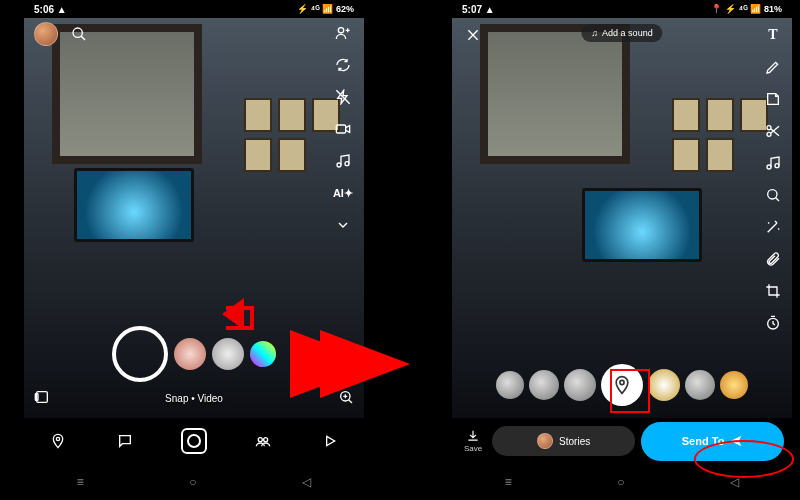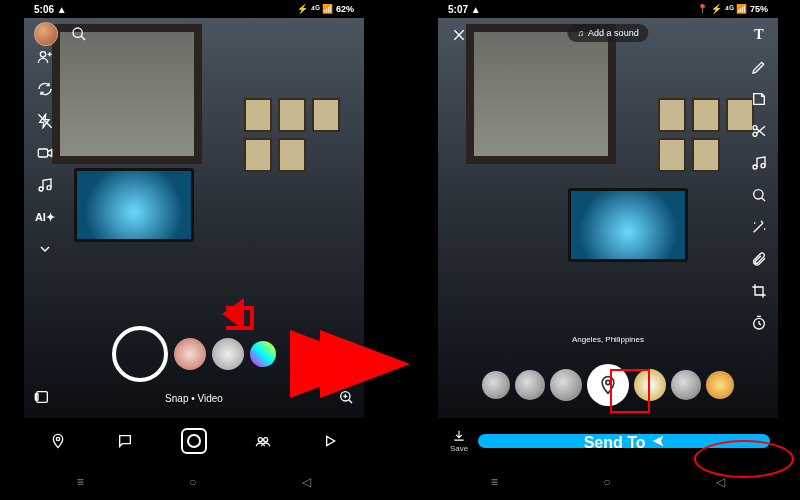--- a/index.html
+++ b/index.html
@@ -1,48 +1,48 @@
 <!DOCTYPE html>
 <html><head>
 <meta charset="utf-8">
 <style>
   * { margin: 0; padding: 0; box-sizing: border-box; }
   body { background: #000; font-family: -apple-system, sans-serif; width: 800px; height: 500px; position: relative; overflow: hidden; }
   .phone { position: absolute; top: 0; width: 340px; height: 500px; background: #000; }
   .phone-left { left: 24px; }
-  .phone-right { right: 22px; }
+  .phone-right { right: 8px; }
   .status-bar { height: 18px; display: flex; justify-content: space-between; align-items: center; padding: 0 10px; color: #fff; font-size: 10px; font-weight: 600; }
   .status-icons { display: flex; gap: 3px; align-items: center; font-size: 9px; }
   .viewport { position: relative; height: 400px; background: linear-gradient(180deg, #4a5560 0%, #2a3038 48%, #0b0d12 100%); overflow: hidden; }
   .window { position: absolute; top: 6px; left: 28px; width: 150px; height: 140px; background: linear-gradient(#6a6e66, #8a8e82); border: 8px solid #2a2320; }
   .tv { position: absolute; top: 150px; left: 50px; width: 120px; height: 74px; background: radial-gradient(circle at 50% 60%, #6cd8ff 0%, #0a4e72 70%); border: 3px solid #111; border-radius: 3px; }
   .tv.right { left: 130px; top: 170px; }
   .frames { position: absolute; top: 80px; right: 10px; display: flex; gap: 6px; flex-wrap: wrap; width: 110px; }
   .frame { width: 28px; height: 34px; background: #c8b890; border: 2px solid #3a2e1a; }
-  .top-row { position: absolute; top: 4px; left: 0; right: 0; display: flex; justify-content: space-between; align-items: flex-start; padding: 0 10px; flex-direction: column; }
+  .top-row { position: absolute; top: 4px; left: 0; right: 0; display: flex; justify-content: space-between; align-items: flex-start; padding: 0 10px; }
   .avatar { width: 24px; height: 24px; border-radius: 50%; background: radial-gradient(circle at 35% 35%, #e8a878, #a05838); border: 1px solid rgba(255,255,255,.3); }
   .icon-btn { width: 22px; height: 22px; display: flex; align-items: center; justify-content: center; color: #fff; font-size: 14px; }
   .right-tools { display: flex; flex-direction: column; gap: 10px; align-items: center; }
   .sound-pill { position: absolute; top: 6px; left: 50%; transform: translateX(-50%); background: rgba(30,30,30,.75); color: #fff; font-size: 9px; padding: 4px 10px; border-radius: 12px; display: flex; gap: 4px; align-items: center; }
   .lens-row { position: absolute; bottom: 36px; left: 0; right: 0; display: flex; align-items: center; justify-content: center; gap: 6px; }
   .lens { width: 32px; height: 32px; border-radius: 50%; background: radial-gradient(circle at 40% 40%, #ddd, #777); flex-shrink: 0; }
   .lens.big { width: 56px; height: 56px; border: 4px solid #fff; background: transparent; }
   .lens.pin { background: #fff; display: flex; align-items: center; justify-content: center; }
   .lens-label { position: absolute; bottom: 14px; left: 50%; transform: translateX(-50%); color: #fff; font-size: 10px; text-shadow: 0 1px 2px #000; text-align: right; }
   .loc-title { position: absolute; bottom: 88px; left: 0; right: 0; text-align: center; color: #fff; font-weight: 700; font-size: 14px; letter-spacing: 1px; text-shadow: 0 1px 3px #000; }
   .loc-sub { position: absolute; bottom: 74px; left: 0; right: 0; text-align: center; color: #fff; font-size: 8px; text-shadow: 0 1px 2px #000; }
   .bottom-nav { height: 46px; display: flex; justify-content: space-around; align-items: center; background: #000; }
   .nav-ic { color: #fff; font-size: 15px; width: 22px; height: 22px; display: flex; align-items: center; justify-content: center; }
   .cam-ic { width: 26px; height: 26px; border: 2px solid #fff; border-radius: 6px; position: relative; }
   .cam-ic::after { content: ''; position: absolute; top: 50%; left: 50%; width: 10px; height: 10px; border: 2px solid #fff; border-radius: 50%; transform: translate(-50%,-50%); }
   .soft-keys { height: 36px; display: flex; justify-content: space-around; align-items: center; color: #888; font-size: 12px; }
   .action-row { height: 46px; display: flex; gap: 6px; align-items: center; padding: 0 8px; background: #000; }
   .save-btn { display: flex; flex-direction: column; align-items: center; color: #ccc; font-size: 8px; gap: 1px; padding: 0 4px; }
   .stories-btn { flex: 1; background: #2a2a2a; border-radius: 20px; height: 30px; display: flex; align-items: center; justify-content: center; gap: 6px; color: #fff; font-size: 10px; }
-  .sendto-btn { flex: 1; background: #00b4ff; border-radius: 20px; height: 14px; display: flex; align-items: flex-start; justify-content: center; gap: 5px; color: #fff; font-size: 16px; font-weight: 600; }
+  .sendto-btn { flex: 1; background: #00b4ff; border-radius: 20px; height: 39px; display: flex; align-items: center; justify-content: center; gap: 5px; color: #fff; font-size: 11px; font-weight: 600; }
   .annot-arrow-l { position: absolute; top: 300px; left: 212px; width: 42px; height: 28px; }
   .annot-arrow-l::before { content: ''; position: absolute; right: 0; top: 6px; width: 24px; height: 16px; border: 4px solid #e00; border-left: none; }
   .annot-arrow-l::after { content: ''; position: absolute; left: -6px; top: -2px; border: 16px solid transparent; border-right: 22px solid #e00; }
   .annot-arrow-c { position: absolute; top: 330px; left: 320px; width: 0; height: 0; border: 34px solid transparent; border-left: 90px solid #f00; filter: drop-shadow(-30px 0 0 #f00); }
   .annot-box { position: absolute; border: 2px solid #f00; }
   .annot-oval { position: absolute; border: 2px solid #f00; border-radius: 50%; }
   .corner-ic { position: absolute; color: #fff; font-size: 14px; }
   svg { width: 16px; height: 16px; stroke: #fff; stroke-width: 2; fill: none; }
 </style>
 </head>
@@ -157,21 +157,21 @@
   <div class="soft-keys">
     <span>≡</span>
     <span>○</span>
     <span>◁</span>
   </div>
 </div>
 
 <div class="phone phone-right">
   <div class="status-bar">
     <div><span>5:07</span> <span>▲</span></div>
-    <div class="status-icons">📍 ⚡ ⁴ᴳ 📶 75%</div>
+    <div class="status-icons">📍 ⚡ ⁴ᴳ 📶 81%</div>
   </div>
   <div class="viewport">
     <div class="window"></div>
     <div class="tv right"></div>
     <div class="frames">
         <div class="frame"></div>
         <div class="frame"></div>
         <div class="frame"></div>
         <div class="frame"></div>
         <div class="frame"></div>
@@ -233,21 +233,20 @@
             <path d="M6 2v16h16M2 6h16v16"></path>
           </svg>
         </div>
       <div class="icon-btn">
           <svg viewBox="0 0 24 24">
             <circle cx="12" cy="13" r="8"></circle>
             <path d="M12 9v4l3 2M9 2h6"></path>
           </svg>
         </div>
     </div>
-    <div class="loc-sub">Angeles, Philippines</div>
     <div class="lens-row" style="bottom:12px;gap:5px">
       <div class="lens" style="width:28px;height:28px"></div>
       <div class="lens" style="width:30px;height:30px"></div>
       <div class="lens" style="width:32px;height:32px"></div>
       <div class="lens pin" style="width:42px;height:42px">
           <svg viewBox="0 0 24 24" style="stroke:#333;width:20px;height:20px">
             <path d="M12 2a7 7 0 0 1 7 7c0 5-7 13-7 13S5 14 5 9a7 7 0 0 1 7-7z"></path>
             <circle cx="12" cy="9" r="2.5"></circle>
           </svg>
         </div>
@@ -256,20 +255,24 @@
       <div class="lens" style="width:28px;height:28px;background:radial-gradient(circle,#ffe080,#d08020)"></div>
     </div>
   </div>
   <div class="action-row">
     <div class="save-btn">
       <svg viewBox="0 0 24 24" style="width:14px;height:14px">
           <path d="M12 3v12m-5-5l5 5 5-5M4 19h16"></path>
         </svg>
       <span>Save</span>
     </div>
+    <div class="stories-btn">
+      <div class="avatar" style="width:16px;height:16px"></div>
+      <span>Stories</span>
+    </div>
     <div class="sendto-btn">
       <span>Send To</span>
       <svg viewBox="0 0 24 24" style="width:14px;height:14px;fill:#fff;stroke:none">
           <path d="M3 12l18-9-4 9 4 9z"></path>
         </svg>
     </div>
   </div>
   <div class="soft-keys">
     <span>≡</span>
     <span>○</span>

